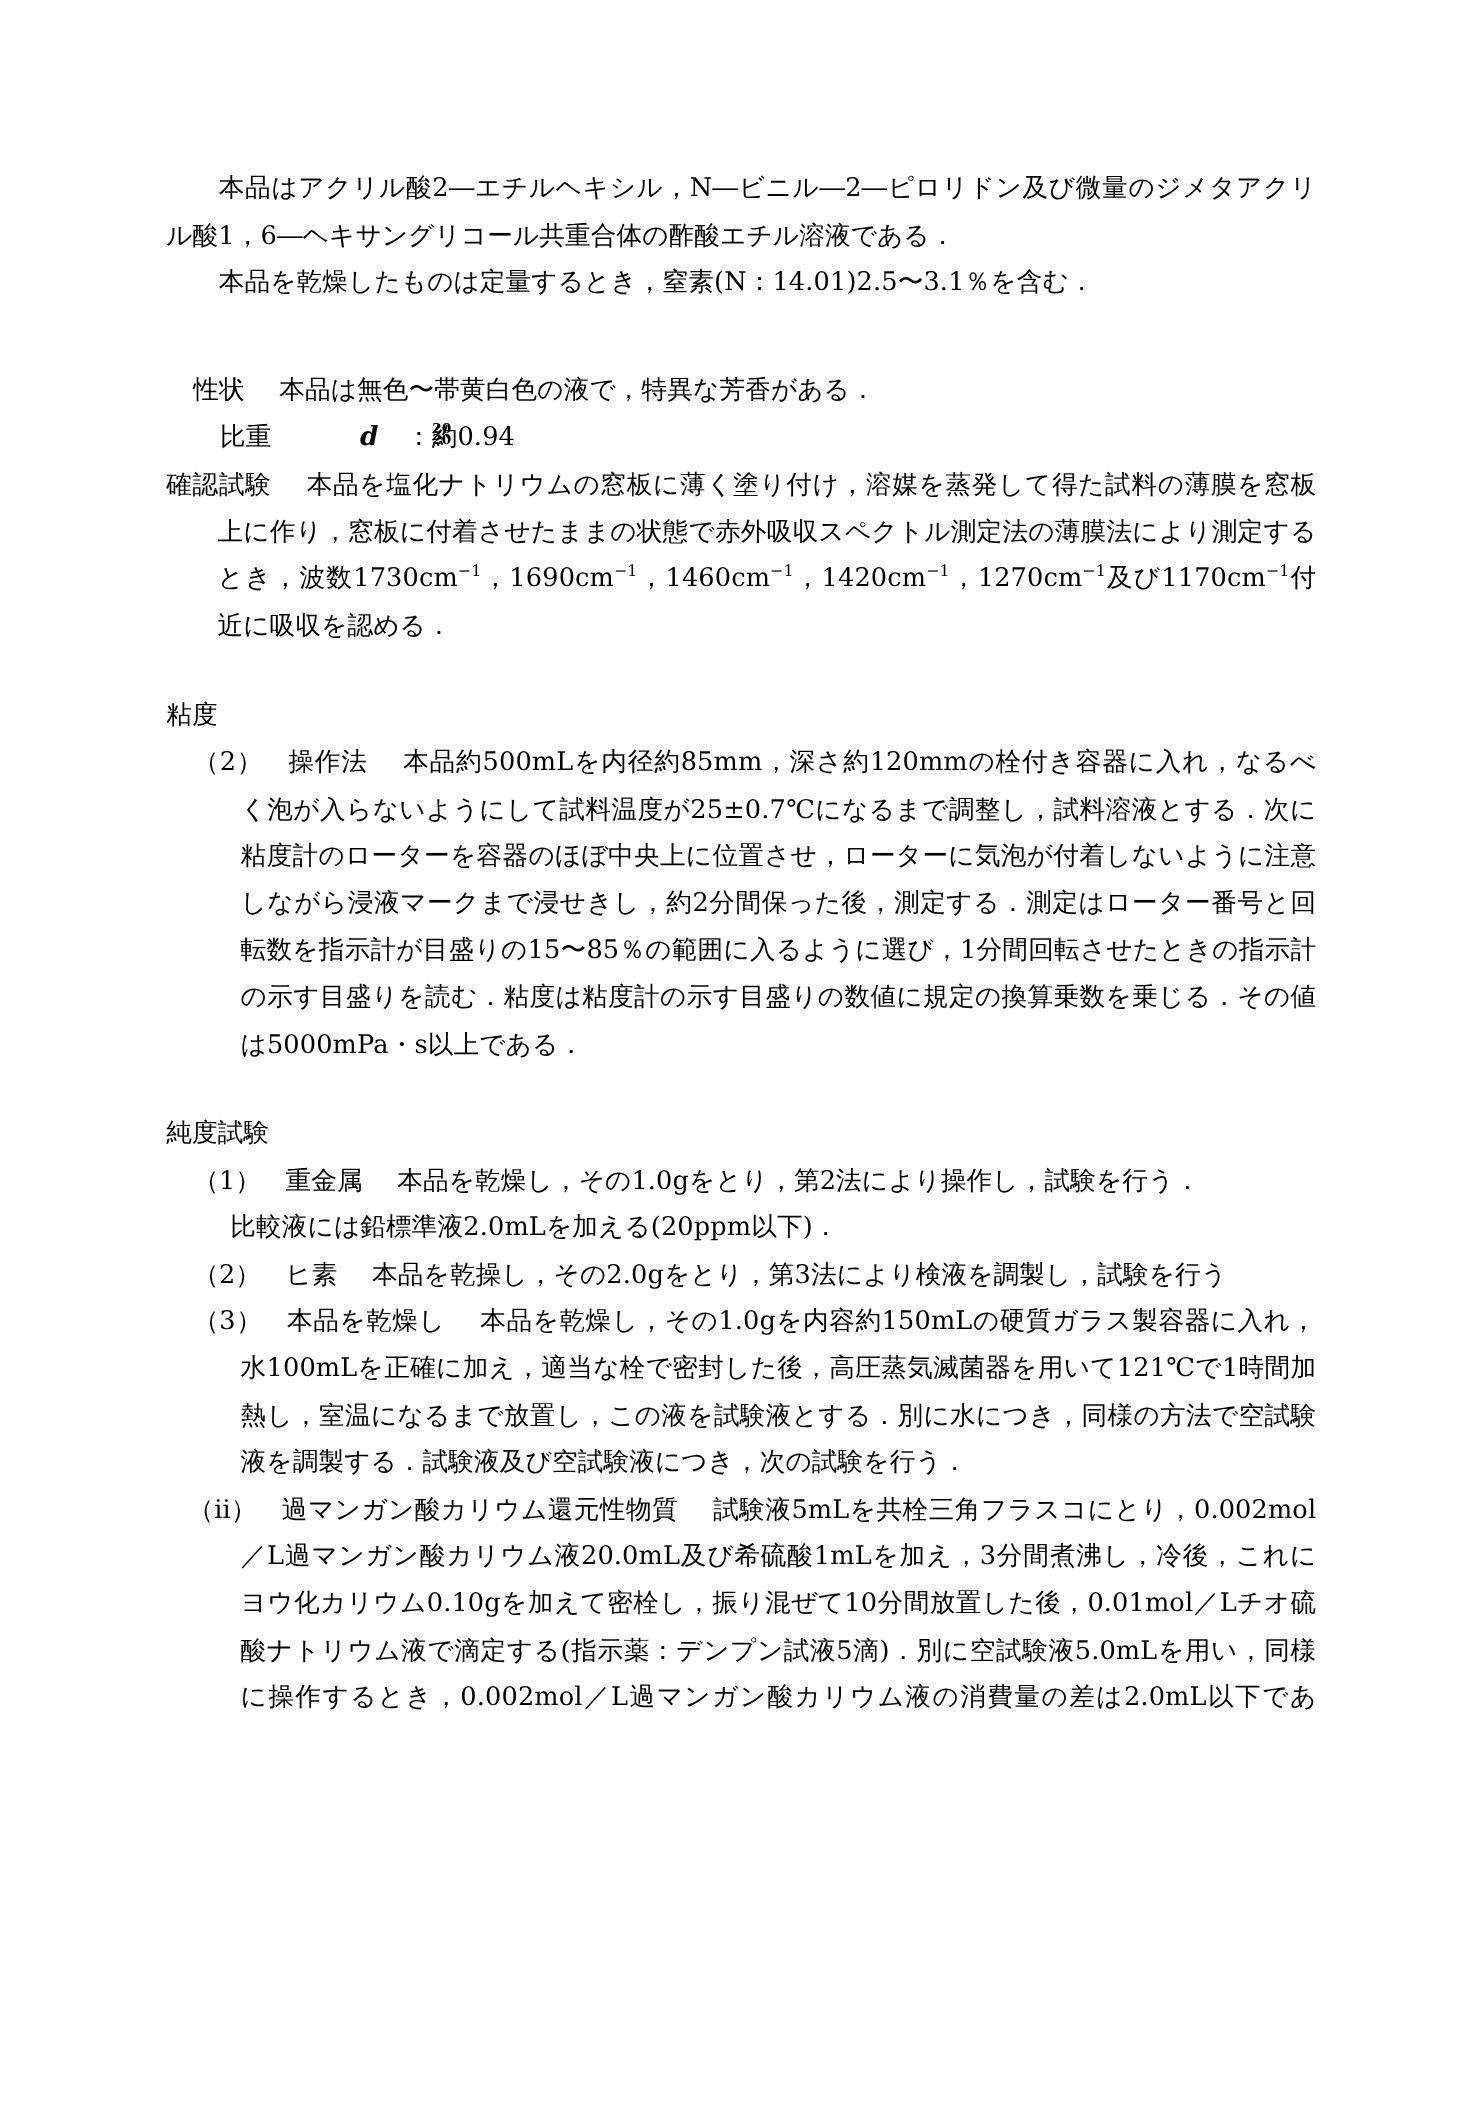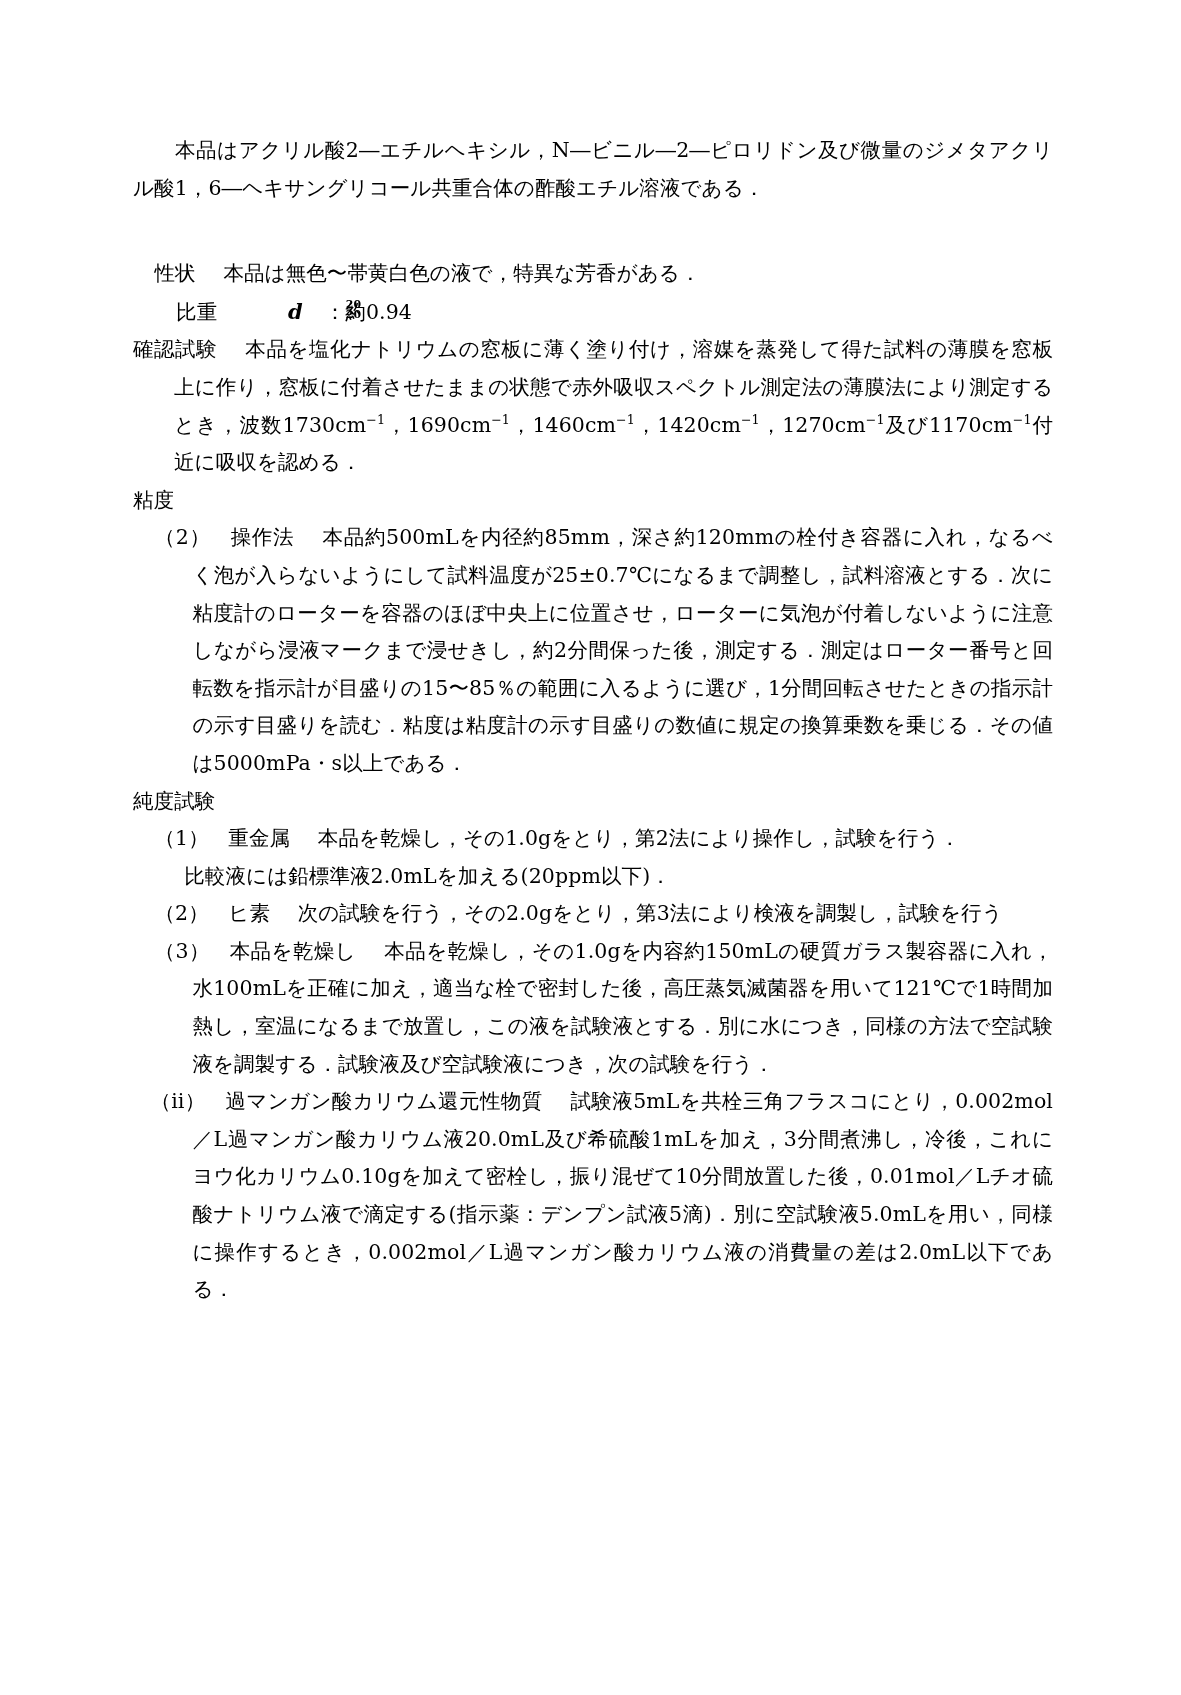--- a/index.html
+++ b/index.html
@@ -30,21 +30,21 @@
   .para {
     font-size: 20.5px;
     line-height: 37.6px;
     letter-spacing: 0.1px;
     text-align: justify;
     text-justify: inter-character;
     margin: 0;
     white-space: normal;
   }
   
-  .ind-head   { text-indent: 0; }           
+  .ind-head   { text-indent: 0; margin-top: 34px; }           
   .ind-first  { text-indent: 2.05em; }      
   .ind-sub    { text-indent: 1.05em; margin-top: 48px; }      
   .ind-subsub { text-indent: 2.1em; }       
   
   .hang-head {
     padding-left: 2.0em;
     text-indent: -2.0em;
   }
   .hang-item {
     padding-left: 2.9em;
@@ -98,39 +98,40 @@
   .gap-md { display: inline-block; width: 1.35em; }
 </style>
 </head>
 <body>
 
 <div class="page">
   <div class="doc-body">
 
     <p class="para ind-first">本品はアクリル酸2―エチルヘキシル，N―ビニル―2―ピロリドン及び微量のジメタアクリル酸1，6―ヘキサングリコール共重合体の酢酸エチル溶液である．</p>
 
+    <p class="para ind-first">本品を乾燥したものは定量するとき，窒素(N：14.01)2.5〜3.1％を含む．</p>
 
     <p class="para ind-sub"><span>性状</span><span class="gap-md"></span><span>本品は無色〜帯黄白色の液で，特異な芳香がある．</span></p>
 
     <p class="para ind-subsub"><span>比重</span><span class="gap-md"></span><span class="sg-symbol"><span>d</span><span class="sg-sup">20</span><span class="sg-sub">20</span></span><span class="gap-sm"></span><span>：約0.94</span></p>
 
     <p class="para hang-head"><span>確認試験</span><span class="gap-md"></span><span>本品を塩化ナトリウムの窓板に薄く塗り付け，溶媒を蒸発して得た試料の薄膜を窓板上に作り，窓板に付着させたままの状態で赤外吸収スペクトル測定法の薄膜法により測定するとき，波数1730cm</span><sup class="wn">−1</sup><span>，1690cm</span><sup class="wn">−1</sup><span>，1460cm</span><sup class="wn">−1</sup><span>，1420cm</span><sup class="wn">−1</sup><span>，1270cm</span><sup class="wn">−1</sup><span>及び1170cm</span><sup class="wn">−1</sup><span>付近に吸収を認める．</span></p>
 
     <p class="para ind-head">粘度</p>
 
 
     <p class="para hang-item"><span>（2）</span><span class="gap-sm"></span><span>操作法</span><span class="gap-md"></span><span>本品約500mLを内径約85mm，深さ約120mmの栓付き容器に入れ，なるべく泡が入らないようにして試料温度が25±0.7℃になるまで調整し，試料溶液とする．次に粘度計のローターを容器のほぼ中央上に位置させ，ローターに気泡が付着しないように注意しながら浸液マークまで浸せきし，約2分間保った後，測定する．測定はローター番号と回転数を指示計が目盛りの15〜85％の範囲に入るように選び，1分間回転させたときの指示計の示す目盛りを読む．粘度は粘度計の示す目盛りの数値に規定の換算乗数を乗じる．その値は5000mPa・s以上である．</span></p>
 
     <p class="para ind-head">純度試験</p>
 
     <p class="para hang-item"><span>（1）</span><span class="gap-sm"></span><span>重金属</span><span class="gap-md"></span><span>本品を乾燥し，その1.0gをとり，第2法により操作し，試験を行う．</span></p>
 
     <p class="para cont-narrow">比較液には鉛標準液2.0mLを加える(20ppm以下)．</p>
 
-    <p class="para hang-item"><span>（2）</span><span class="gap-sm"></span><span>ヒ素</span><span class="gap-md"></span><span>次の試験を行う，その2.0gをとり，第3法により検液を調製し，試験を行う</span></p>
+    <p class="para hang-item"><span>（2）</span><span class="gap-sm"></span><span>ヒ素</span><span class="gap-md"></span><span>本品を乾操し，その2.0gをとり，第3法により検液を調製し，試験を行う</span></p>
 
 
     <p class="para hang-item"><span>（3）</span><span class="gap-sm"></span><span>本品を乾燥し</span><span class="gap-md"></span><span>本品を乾燥し，その1.0gを内容約150mLの硬質ガラス製容器に入れ，水100mLを正確に加え，適当な栓で密封した後，高圧蒸気滅菌器を用いて121℃で1時間加熱し，室温になるまで放置し，この液を試験液とする．別に水につき，同様の方法で空試験液を調製する．試験液及び空試験液につき，次の試験を行う．</span></p>
 
 
     <p class="para hang-item-roman"><span>（ⅱ）</span><span class="gap-sm"></span><span>過マンガン酸カリウム還元性物質</span><span class="gap-md"></span><span>試験液5mLを共栓三角フラスコにとり，0.002mol／L過マンガン酸カリウム液20.0mL及び希硫酸1mLを加え，3分間煮沸し，冷後，これにヨウ化カリウム0.10gを加えて密栓し，振り混ぜて10分間放置した後，0.01mol／Lチオ硫酸ナトリウム液で滴定する(指示薬：デンプン試液5滴)．別に空試験液5.0mLを用い，同様に操作するとき，0.002mol／L過マンガン酸カリウム液の消費量の差は2.0mL以下である．</span></p>
 
   </div>
 </div>
 

